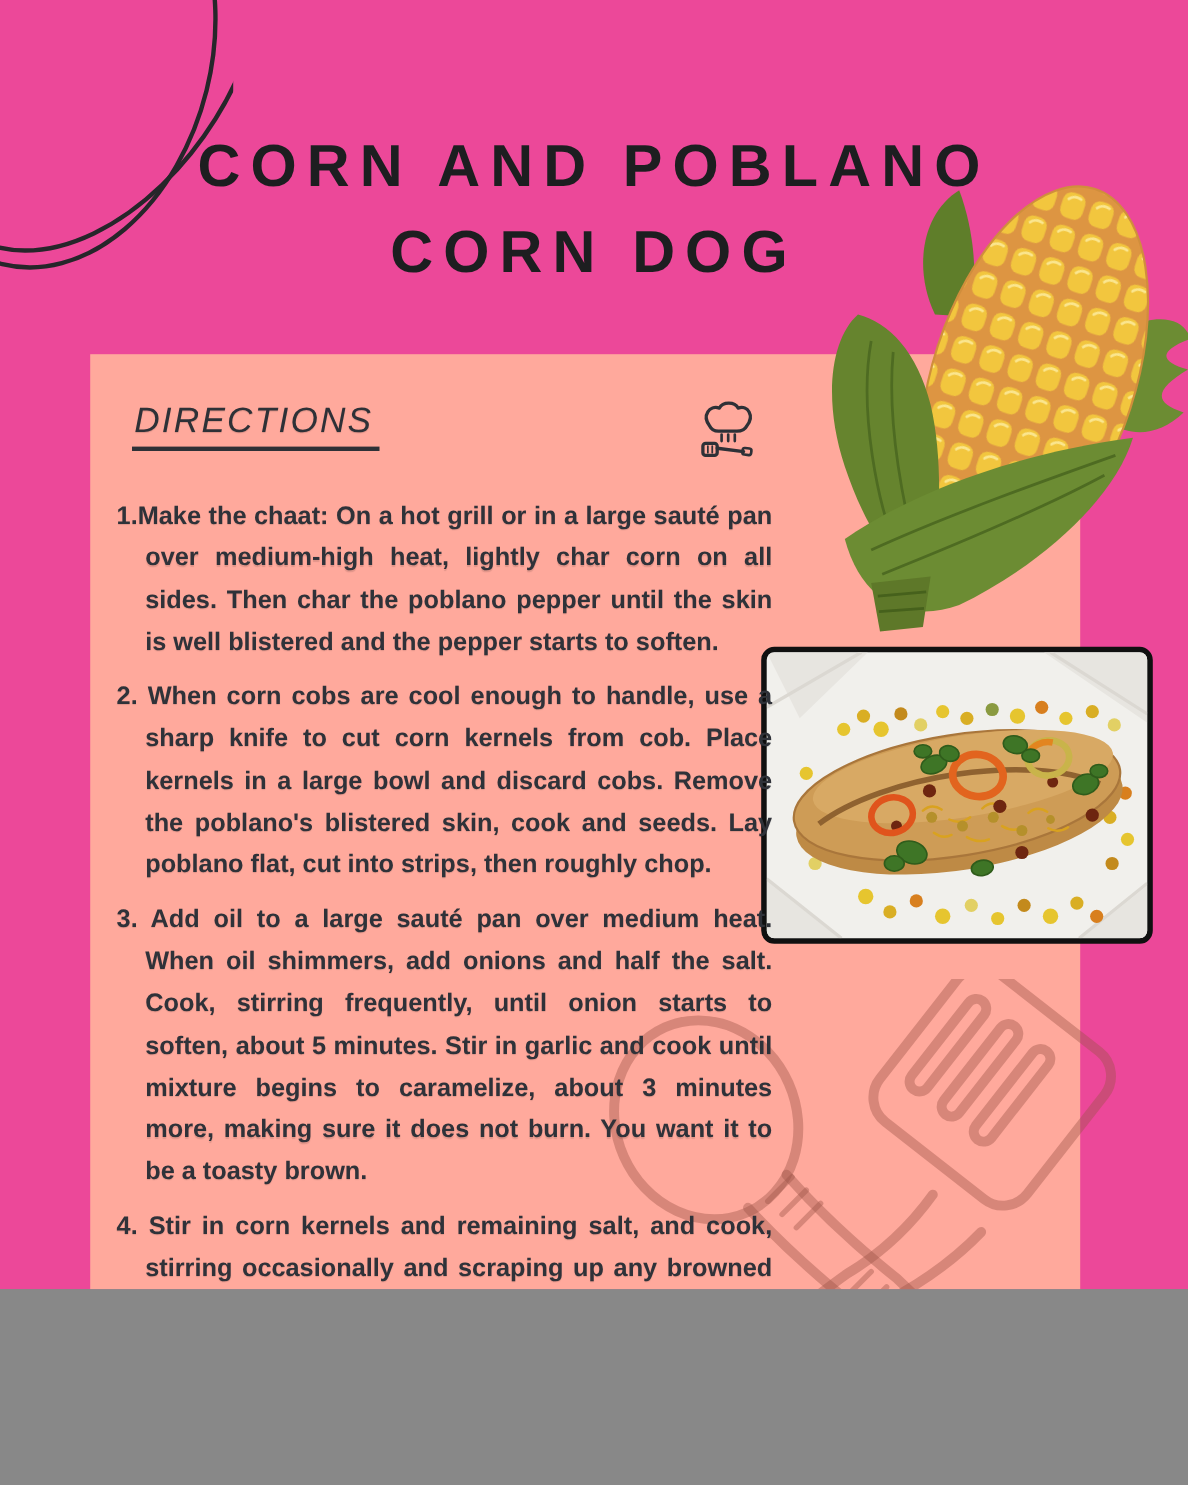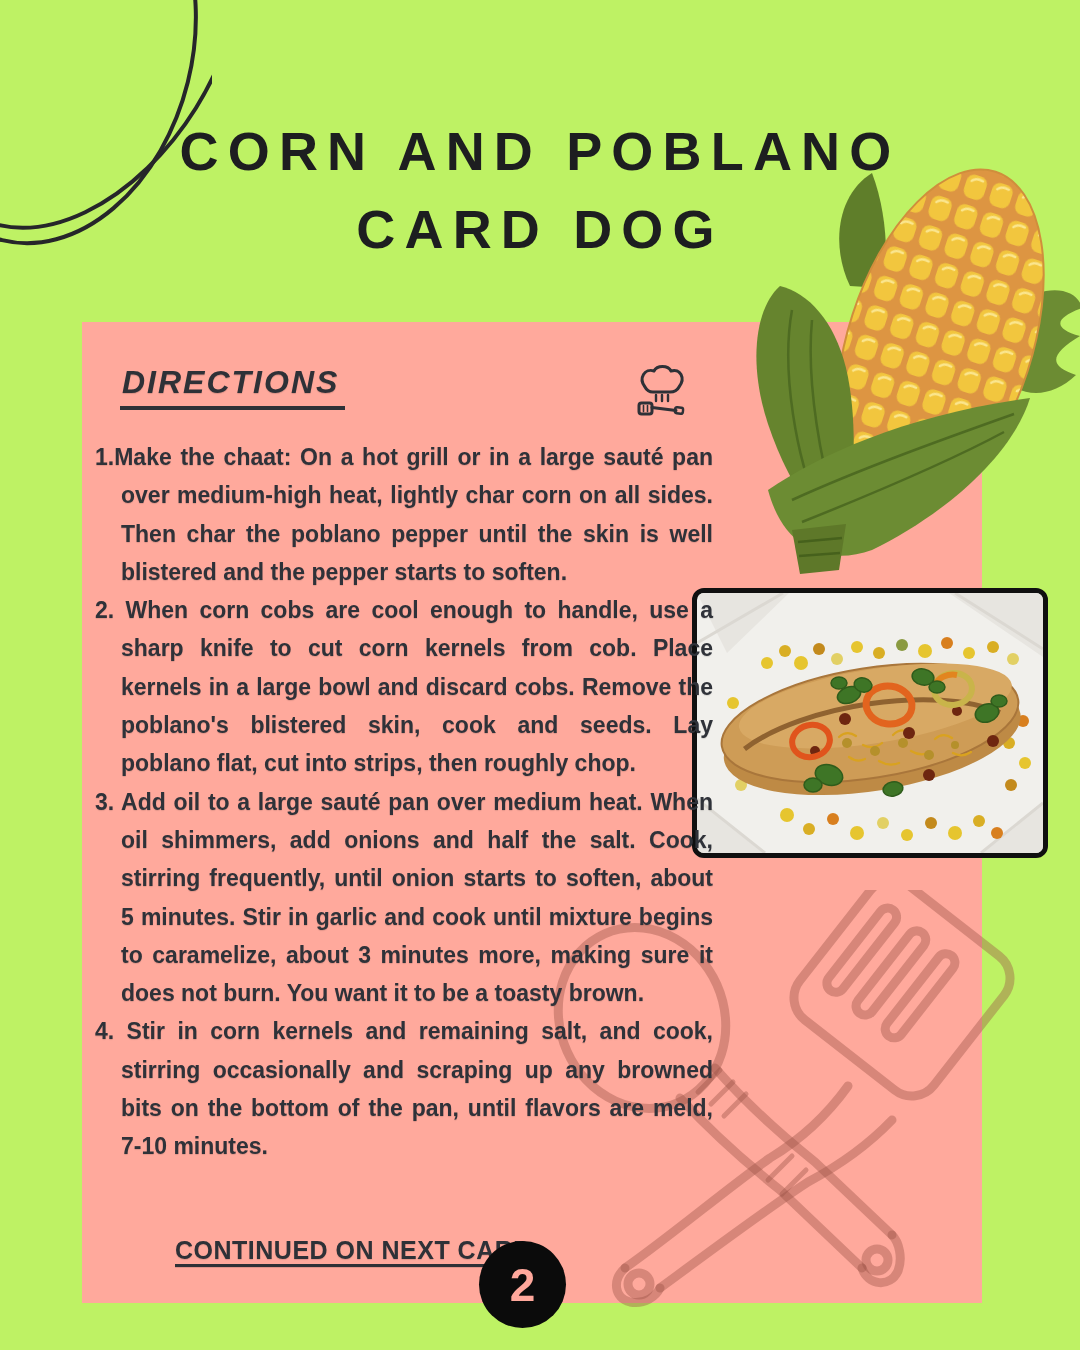--- a/index.html
+++ b/index.html
@@ -1,19 +1,19 @@
 <!DOCTYPE html>
 <html><head>
 <meta charset="utf-8">
 <style>
   html,body{margin:0;padding:0;background:#888;}
   .page{
     position:relative;
-    width:1080px;height:1350px;
-    background:#bef264;
+    width:1080px;height:1172px;
+    background:#ec4899;
     overflow:hidden;
     font-family:"Liberation Sans", sans-serif;
   }
   
   .scribble{position:absolute;left:-78px;top:-104px;z-index:1;}
   
   .title{
     position:absolute;top:112px;left:40px;width:1000px;
     text-align:center;z-index:2;
     color:#1D1E20;font-weight:bold;
@@ -24,35 +24,35 @@
     position:absolute;left:82px;top:322px;width:900px;height:981px;
     background:#FFA99C;
   }
   
   .utensils{position:absolute;left:530px;top:890px;z-index:2;}
   
   .corn{position:absolute;left:738px;top:168px;z-index:3;}
   
   .dir-heading{
     position:absolute;left:120px;top:364px;z-index:3;
-    font-size:32px;font-weight:bold;font-style:italic;
+    font-size:32px;font-weight:normal;font-style:italic;
     letter-spacing:2px;color:#2E3137;
     border-bottom:4px solid #2E3137;padding:0 6px 5px 2px;
     text-shadow:0 1px 1px rgba(0,0,0,0.15);
   }
   .chef-icon{position:absolute;left:636px;top:364px;z-index:3;}
   
   .steps{
     position:absolute;left:95px;top:438px;width:592px;z-index:3;
     margin:0;padding:0 0 0 26px;list-style:none;
     font-size:23px;font-weight:bold;line-height:38.3px;
     color:#2F3239;text-align:justify;
     text-shadow:0 1px 1px rgba(0,0,0,0.12);
   }
-  .steps li{text-indent:-26px;margin:0;}
+  .steps li{text-indent:-26px;margin:11px;}
   
   .continued{
     position:absolute;left:175px;top:1236px;z-index:3;
     font-size:25px;font-weight:bold;color:#2E3137;
     text-decoration:underline;text-decoration-thickness:3px;text-underline-offset:5px;
     letter-spacing:0.5px;text-shadow:0 1px 1px rgba(0,0,0,0.12);
   }
   .badge{
     position:absolute;left:479px;top:1241px;width:87px;height:87px;z-index:4;
     background:#0B0B0B;border-radius:50%;
@@ -73,21 +73,21 @@
 
   <svg class="scribble" width="290" height="370" viewBox="0 0 290 370">
     <g fill="none" stroke="#26262A" stroke-width="4">
       <ellipse cx="128" cy="152" rx="142" ry="198" transform="rotate(14 128 152)"></ellipse>
       <ellipse cx="162" cy="142" rx="132" ry="208" transform="rotate(32 162 142)"></ellipse>
     </g>
   </svg>
 
   <div class="title">
     <div>CORN AND POBLANO</div>
-    <div>CARD DOG</div>
+    <div>CORN DOG</div>
   </div>
 
   <div class="card"></div>
 
   <svg class="utensils" width="500" height="460" viewBox="0 0 500 460">
     <g fill="none" stroke="#9C5247" stroke-opacity="0.40" stroke-width="9" stroke-linecap="round" stroke-linejoin="round">
 
       <ellipse cx="112" cy="128" rx="82" ry="92" transform="rotate(-24 112 128)"></ellipse>
       <path d="M150 208 C 175 235, 210 268, 250 300 L 332 378"></path>
       <path d="M185 178 C 215 212, 250 244, 285 272 L 362 345"></path>

